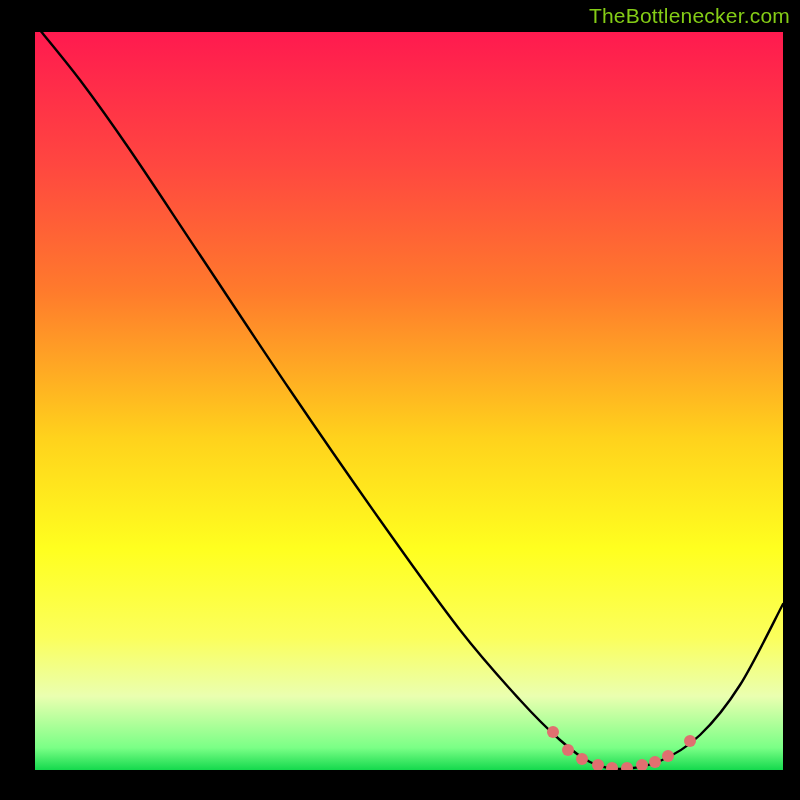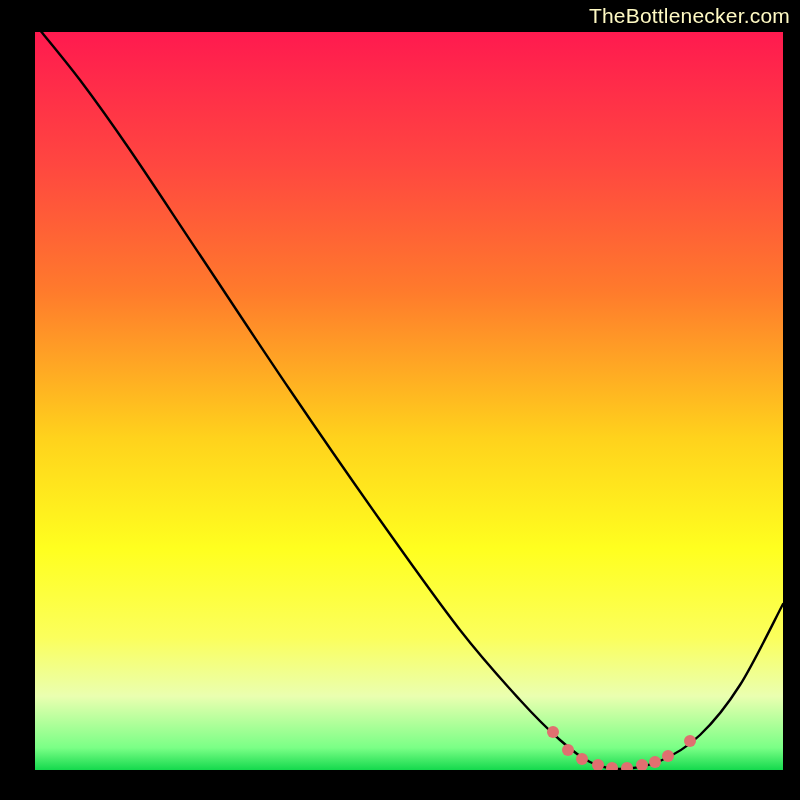--- a/index.html
+++ b/index.html
@@ -15,21 +15,21 @@
     width: 800px;
     height: 800px;
   }
   .watermark {
     position: absolute;
     top: 4px;
     right: 10px;
     font-family: Arial, Helvetica, sans-serif;
     font-size: 21px;
     font-weight: 400;
-    color: #fef9c3;
+    color: #84cc16;
     letter-spacing: 0.2px;
     z-index: 3;
   }
   svg {
     position: absolute;
     left: 0; top: 0;
     width: 800px;
     height: 800px;
     display: block;
   }

